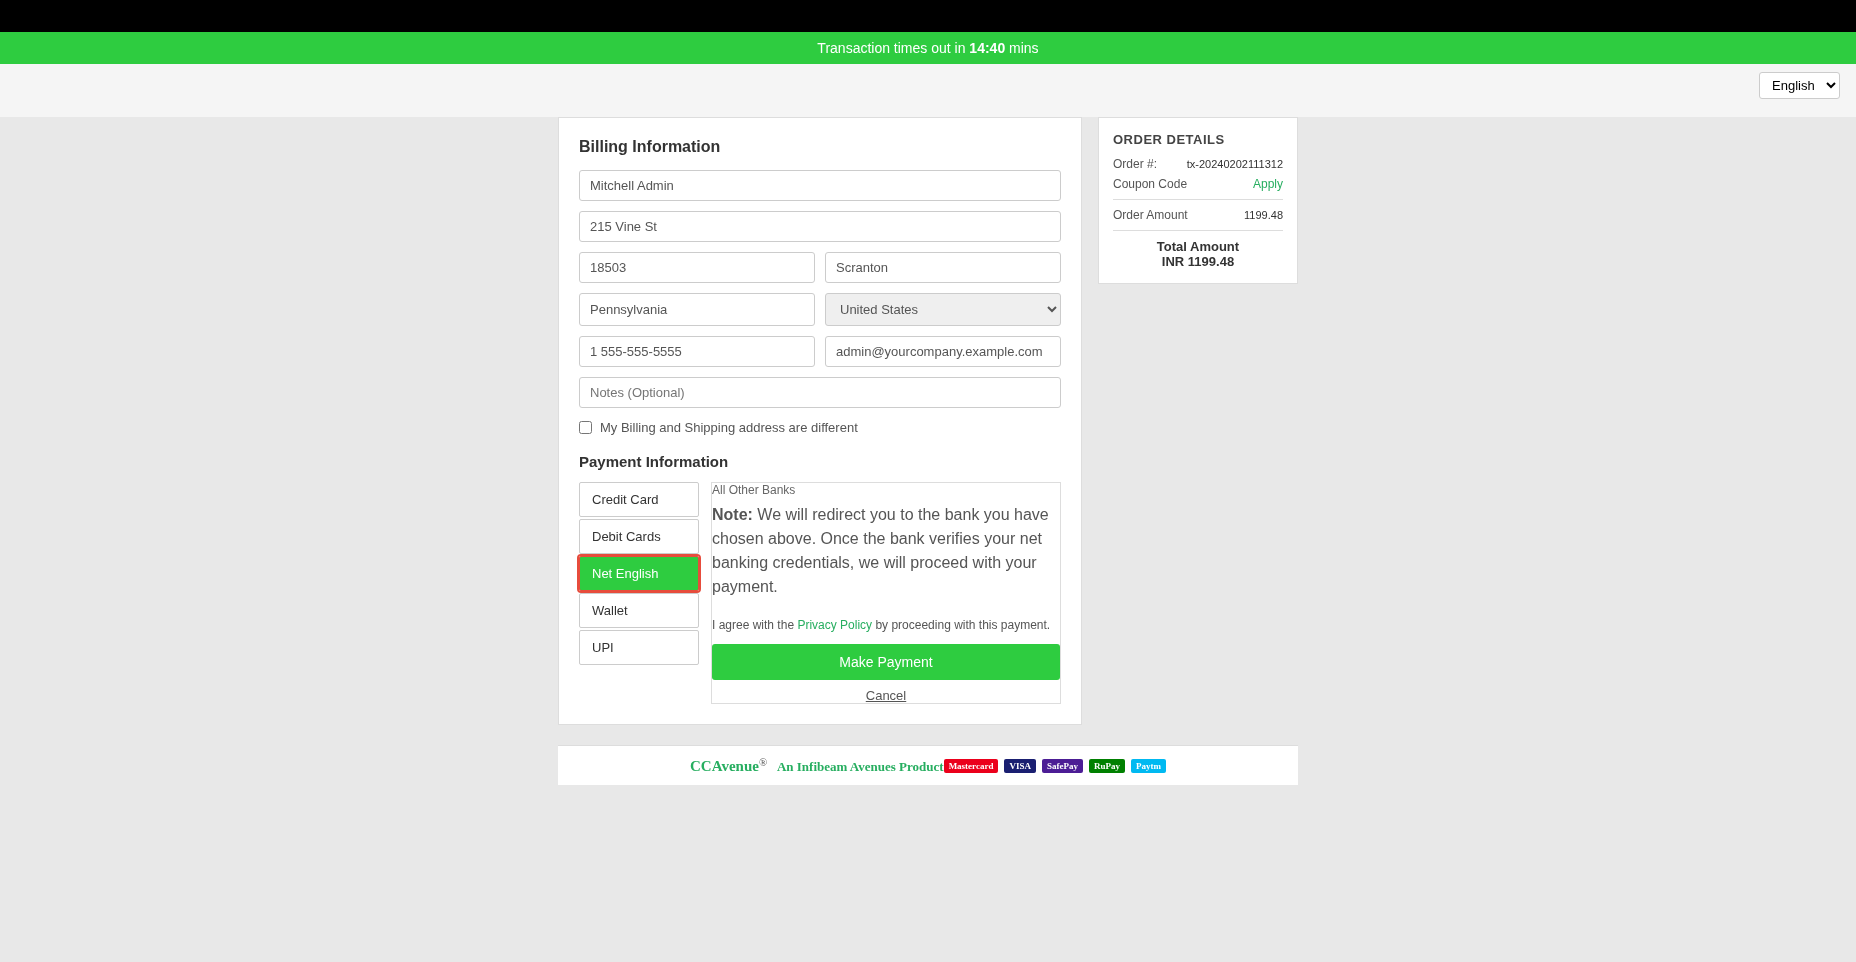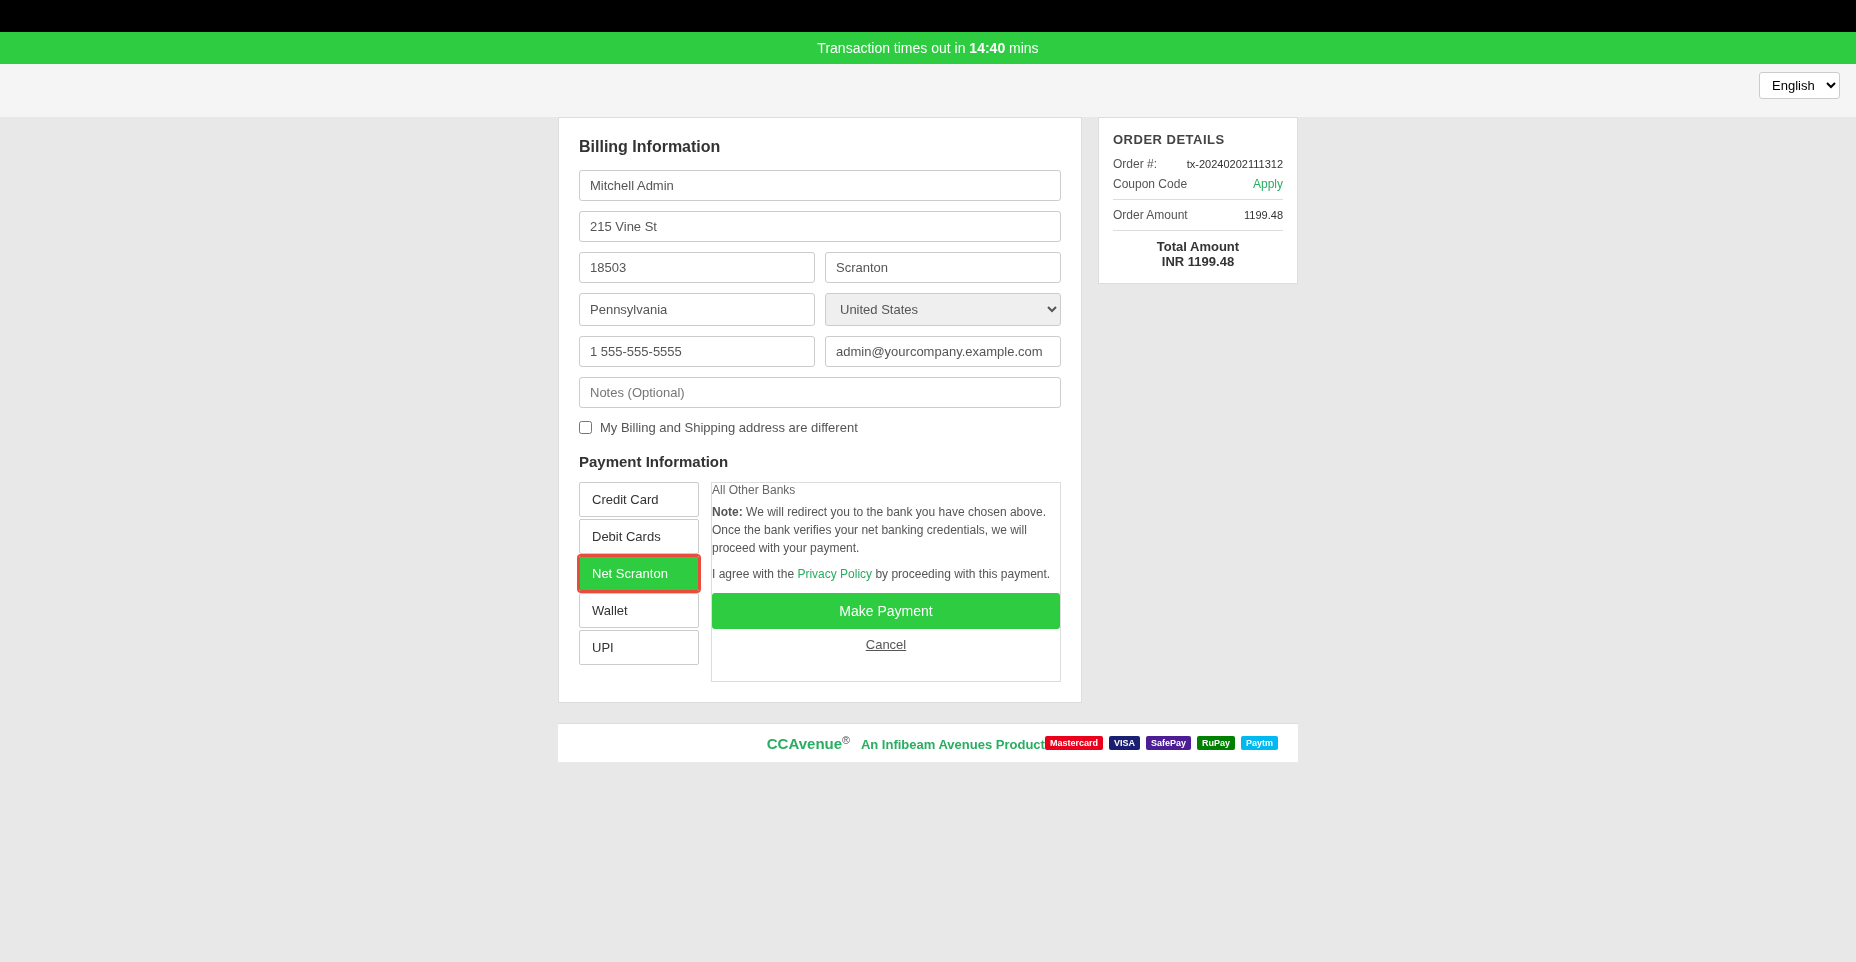--- a/index.html
+++ b/index.html
@@ -148,23 +148,23 @@
       padding: 7px 10px;
       border: 2px solid #e74c3c;
       border-radius: 3px;
       font-size: 13px;
       color: #333;
       background: #fff;
       cursor: pointer;
       margin-bottom: 10px;
     }
     .note-text {
-      font-size: 12px;
-      color: #555;
-      margin-bottom: 10px;
+      font-size: 16px;
+      color: #555;
+      margin-bottom: 19px;
       line-height: 1.5;
     }
     .note-text strong {
       font-weight: bold;
     }
     .privacy-text {
       font-size: 12px;
       color: #555;
       margin-bottom: 12px;
     }
@@ -243,26 +243,27 @@
       font-size: 13px;
       font-weight: bold;
       color: #333;
       flex-direction: column;
     }
     .footer {
       background: #fff;
       border-top: 1px solid #ddd;
       padding: 10px 20px;
       display: flex;
-      justify-content: flex-end;
+      justify-content: center;
       align-items: center;
       margin-top: 20px;
       max-width: 760px;
       margin-left: auto;
       margin-right: auto;
+      font-family: Liberation Serif, serif;
     }
     .footer-logo {
       font-size: 13px;
       color: #555;
     }
     .footer-logo span {
       color: #27ae60;
       font-weight: bold;
     }
     .footer-cards {
@@ -351,21 +352,21 @@
         <label>My Billing and Shipping address are different</label>
       </div>
 
       <div class="payment-section-title">Payment Information</div>
 
       <div class="payment-layout">
 
         <div class="payment-tabs">
           <button class="payment-tab">Credit Card</button>
           <button class="payment-tab">Debit Cards</button>
-          <button class="payment-tab active">Net Scranton</button>
+          <button class="payment-tab active">Net English</button>
           <button class="payment-tab">Wallet</button>
           <button class="payment-tab">UPI</button>
         </div>
 
         <div class="payment-content">
           <div class="all-other-banks-label">All Other Banks</div>
           <div class="note-text">
             <strong>Note:</strong>
             <span> We will redirect you to the bank you have chosen above. Once the bank verifies your net banking credentials, we will proceed with your payment.</span>
           </div>

